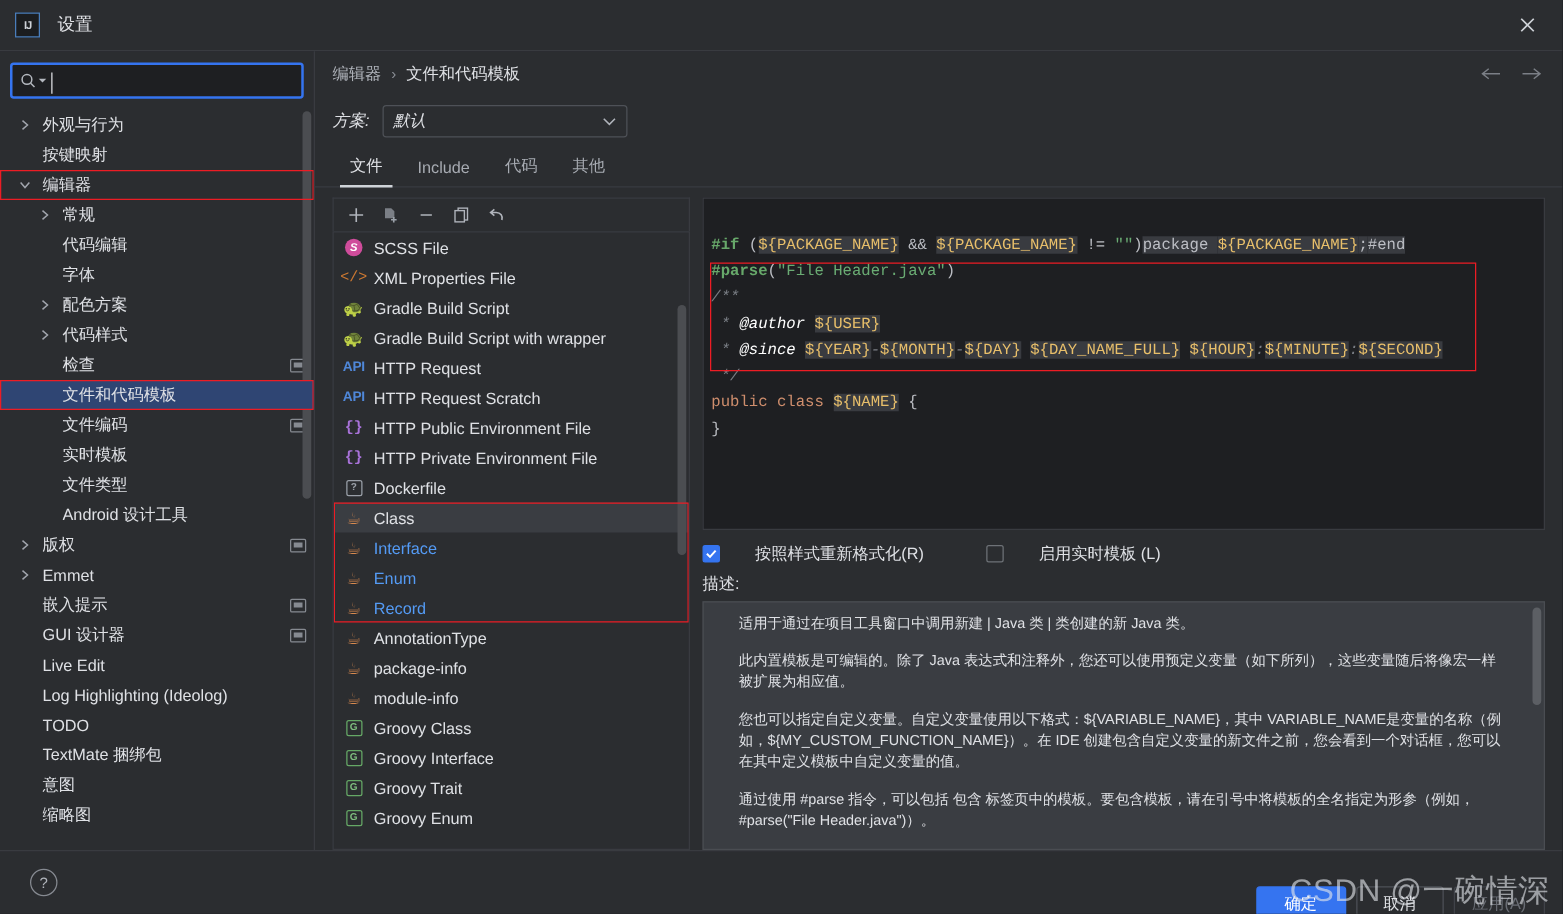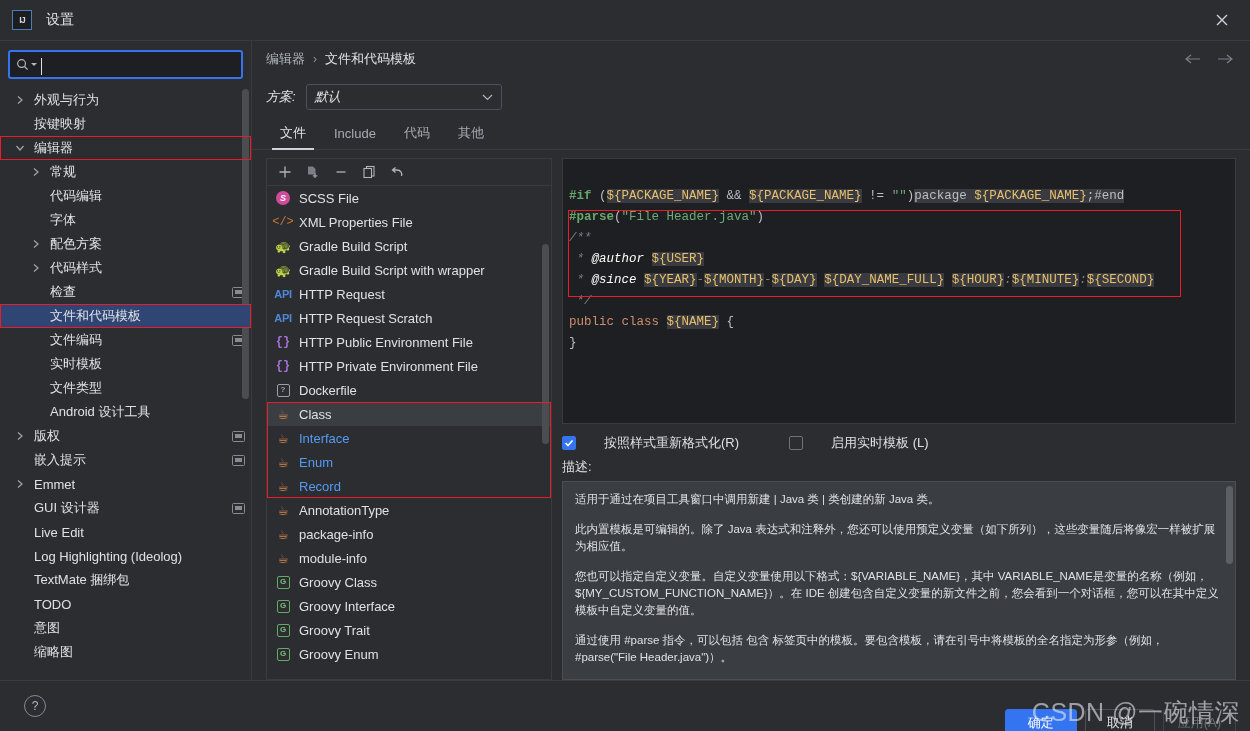--- a/index.html
+++ b/index.html
@@ -336,21 +336,21 @@
   .chk.on .box { background: #3574f0; border-color: #3574f0; }
   .chk .box svg { display: none; }
   .chk.on .box svg { display: block; }
   .chk .txt { font-size: 13px; color: #dfe1e5; margin-left: 20px; }
 
   .desc-label { font-size: 13px; color: #dfe1e5; margin: 2px 0 5px 0; }
   .desc-box {
     flex: 1 1 auto; min-height: 0;
     background: #3a3d42;
     border: 1px solid #4a4d52;
-    padding: 9px 12px;
+    padding: 9px 28px;
     overflow: hidden;
     position: relative;
     font-size: 11.5px;
     line-height: 17px;
     color: #dfe1e5;
   }
   .desc-box p { margin: 0 0 13px 0; }
   .desc-scroll {
     position: absolute; right: 2px; top: 4px;
     width: 7px; height: 78px;
@@ -512,52 +512,52 @@
             <div class="tree-row lvl0">
               <span class="arrow">
                 <svg width="8" height="10" viewBox="0 0 8 10">
                   <path d="M2 1.5 L6 5 L2 8.5" stroke="currentColor" stroke-width="1.2" fill="none"></path>
                 </svg>
               </span>
               <span class="lbl">版权</span>
               <span class="scope-badge"></span>
             </div>
             <div class="tree-row lvl0">
-              <span class="arrow"></span>
-              <span class="lbl">嵌入提示</span>
-              <span class="scope-badge"></span>
-            </div>
-            <div class="tree-row lvl0">
               <span class="arrow">
                 <svg width="8" height="10" viewBox="0 0 8 10">
                   <path d="M2 1.5 L6 5 L2 8.5" stroke="currentColor" stroke-width="1.2" fill="none"></path>
                 </svg>
               </span>
               <span class="lbl">Emmet</span>
             </div>
             <div class="tree-row lvl0">
               <span class="arrow"></span>
+              <span class="lbl">嵌入提示</span>
+              <span class="scope-badge"></span>
+            </div>
+            <div class="tree-row lvl0">
+              <span class="arrow"></span>
               <span class="lbl">GUI 设计器</span>
               <span class="scope-badge"></span>
             </div>
             <div class="tree-row lvl0">
               <span class="arrow"></span>
               <span class="lbl">Live Edit</span>
             </div>
             <div class="tree-row lvl0">
               <span class="arrow"></span>
               <span class="lbl">Log Highlighting (Ideolog)</span>
             </div>
             <div class="tree-row lvl0">
               <span class="arrow"></span>
+              <span class="lbl">TODO</span>
+            </div>
+            <div class="tree-row lvl0">
+              <span class="arrow"></span>
               <span class="lbl">TextMate 捆绑包</span>
-            </div>
-            <div class="tree-row lvl0">
-              <span class="arrow"></span>
-              <span class="lbl">TODO</span>
             </div>
             <div class="tree-row lvl0">
               <span class="arrow"></span>
               <span class="lbl">意图</span>
             </div>
             <div class="tree-row lvl0">
               <span class="arrow"></span>
               <span class="lbl">缩略图</span>
             </div>
           </div>

